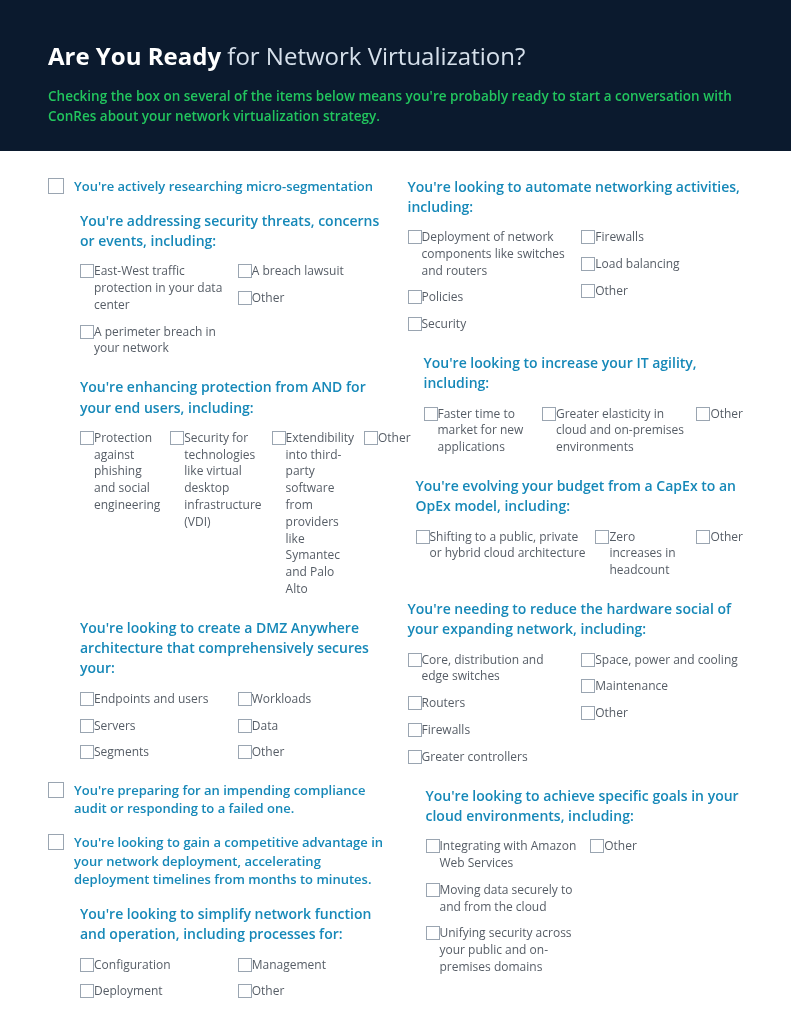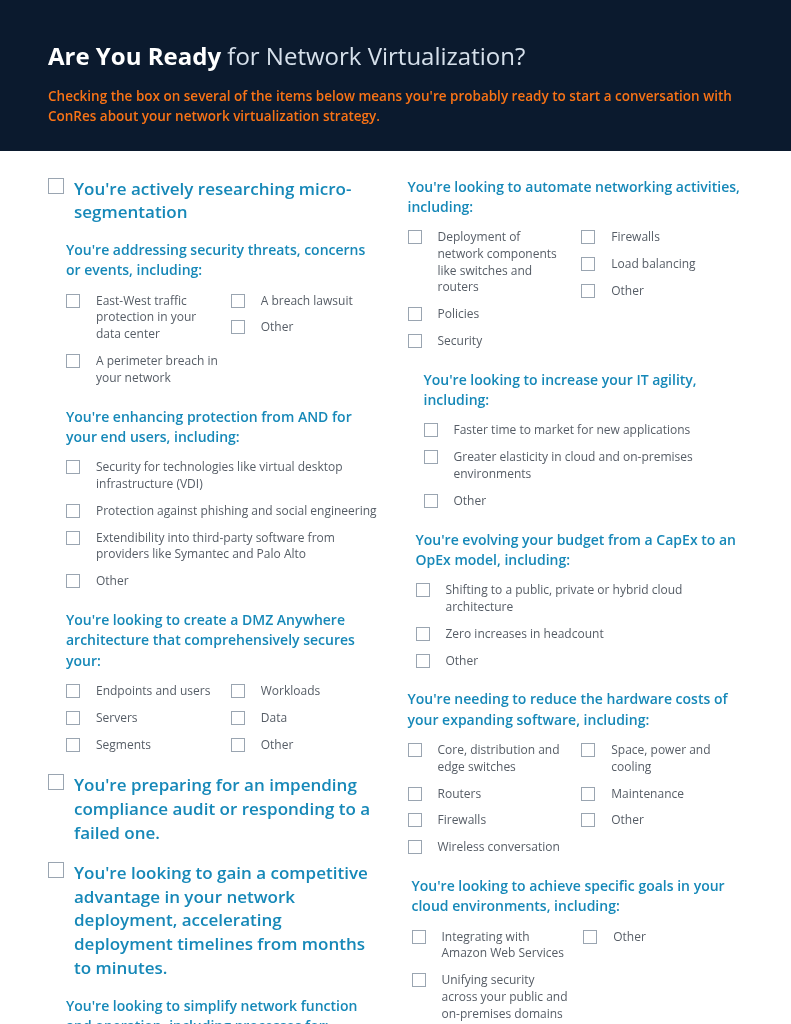--- a/index.html
+++ b/index.html
@@ -21,21 +21,21 @@
   }
   .header h1 .bold {
     font-weight: 700;
     color: #fff;
   }
   .header p {
     margin-top: 14px;
     font-size: 13.5px;
     font-weight: 600;
     line-height: 1.5;
-    color: #f97316;
+    color: #22c55e;
   }
   .content {
     padding: 26px 48px 10px 48px;
     display: flex;
     gap: 24px;
   }
   .col {
     flex: 1;
     min-width: 0;
   }
@@ -48,54 +48,54 @@
   .top-item .cb {
     flex-shrink: 0;
     width: 16px;
     height: 16px;
     border: 1.5px solid #9aa5b1;
     background: #fff;
     margin-top: 1px;
   }
   .top-item .label {
     color: #1688b8;
-    font-size: 17px;
+    font-size: 13px;
     font-weight: 600;
     line-height: 1.4;
   }
   .group {
-    margin-left: 18px;
+    margin-left: 32px;
     margin-bottom: 20px;
   }
   .group-title {
     color: #1688b8;
     font-size: 14px;
     font-weight: 600;
     line-height: 1.45;
     margin-bottom: 12px;
   }
   .sub-list {
     display: flex;
-    flex-direction: column;
+    flex-direction: row;
     gap: 10px;
   }
   .sub-list.two-col {
     flex-direction: row;
     gap: 12px;
   }
   .sub-list.two-col > .half {
     flex: 1;
     display: flex;
     flex-direction: column;
     gap: 10px;
   }
   .sub-item {
     display: flex;
     align-items: flex-start;
-    gap: 16px;
+    gap: 0;
   }
   .sub-item .cb {
     flex-shrink: 0;
     width: 14px;
     height: 14px;
     border: 1.5px solid #9aa5b1;
     background: #fff;
     margin-top: 1px;
   }
   .sub-item .label {
@@ -158,25 +158,25 @@
             </div>
           </div>
       </div>
     </div>
 
     <div class="group">
       <div class="group-title">You're enhancing protection from AND for your end users, including:</div>
       <div class="sub-list">
           <div class="sub-item">
             <div class="cb"></div>
+            <div class="label">Protection against phishing and social engineering</div>
+          </div>
+          <div class="sub-item">
+            <div class="cb"></div>
             <div class="label">Security for technologies like virtual desktop infrastructure (VDI)</div>
-          </div>
-          <div class="sub-item">
-            <div class="cb"></div>
-            <div class="label">Protection against phishing and social engineering</div>
           </div>
           <div class="sub-item">
             <div class="cb"></div>
             <div class="label">Extendibility into third-party software from providers like Symantec and Palo Alto</div>
           </div>
           <div class="sub-item">
             <div class="cb"></div>
             <div class="label">Other</div>
           </div>
         </div>
@@ -320,72 +320,72 @@
             <div class="label">Zero increases in headcount</div>
           </div>
           <div class="sub-item">
             <div class="cb"></div>
             <div class="label">Other</div>
           </div>
         </div>
     </div>
 
     <div class="group" style="margin-left:0">
-      <div class="group-title">You're needing to reduce the hardware costs of your expanding software, including:</div>
+      <div class="group-title">You're needing to reduce the hardware social of your expanding network, including:</div>
       <div class="sub-list two-col">
         <div class="half">
             <div class="sub-item">
               <div class="cb"></div>
               <div class="label">Core, distribution and edge switches</div>
             </div>
             <div class="sub-item">
               <div class="cb"></div>
               <div class="label">Routers</div>
             </div>
             <div class="sub-item">
               <div class="cb"></div>
               <div class="label">Firewalls</div>
             </div>
             <div class="sub-item">
               <div class="cb"></div>
-              <div class="label">Wireless conversation</div>
+              <div class="label">Greater controllers</div>
             </div>
           </div>
         <div class="half">
             <div class="sub-item">
               <div class="cb"></div>
               <div class="label">Space, power and cooling</div>
             </div>
             <div class="sub-item">
               <div class="cb"></div>
               <div class="label">Maintenance</div>
             </div>
             <div class="sub-item">
               <div class="cb"></div>
               <div class="label">Other</div>
             </div>
           </div>
       </div>
     </div>
 
-    <div class="group" style="margin-left:4px">
+    <div class="group" style="margin-left:18px">
       <div class="group-title">You're looking to achieve specific goals in your cloud environments, including:</div>
       <div class="sub-list two-col">
         <div class="half">
             <div class="sub-item">
               <div class="cb"></div>
               <div class="label">Integrating with Amazon Web Services</div>
             </div>
             <div class="sub-item">
               <div class="cb"></div>
+              <div class="label">Moving data securely to and from the cloud</div>
+            </div>
+            <div class="sub-item">
+              <div class="cb"></div>
               <div class="label">Unifying security across your public and on-premises domains</div>
-            </div>
-            <div class="sub-item">
-              <div class="cb"></div>
-              <div class="label">Moving data securely to and from the cloud</div>
             </div>
           </div>
         <div class="half">
             <div class="sub-item">
               <div class="cb"></div>
               <div class="label">Other</div>
             </div>
           </div>
       </div>
     </div>

